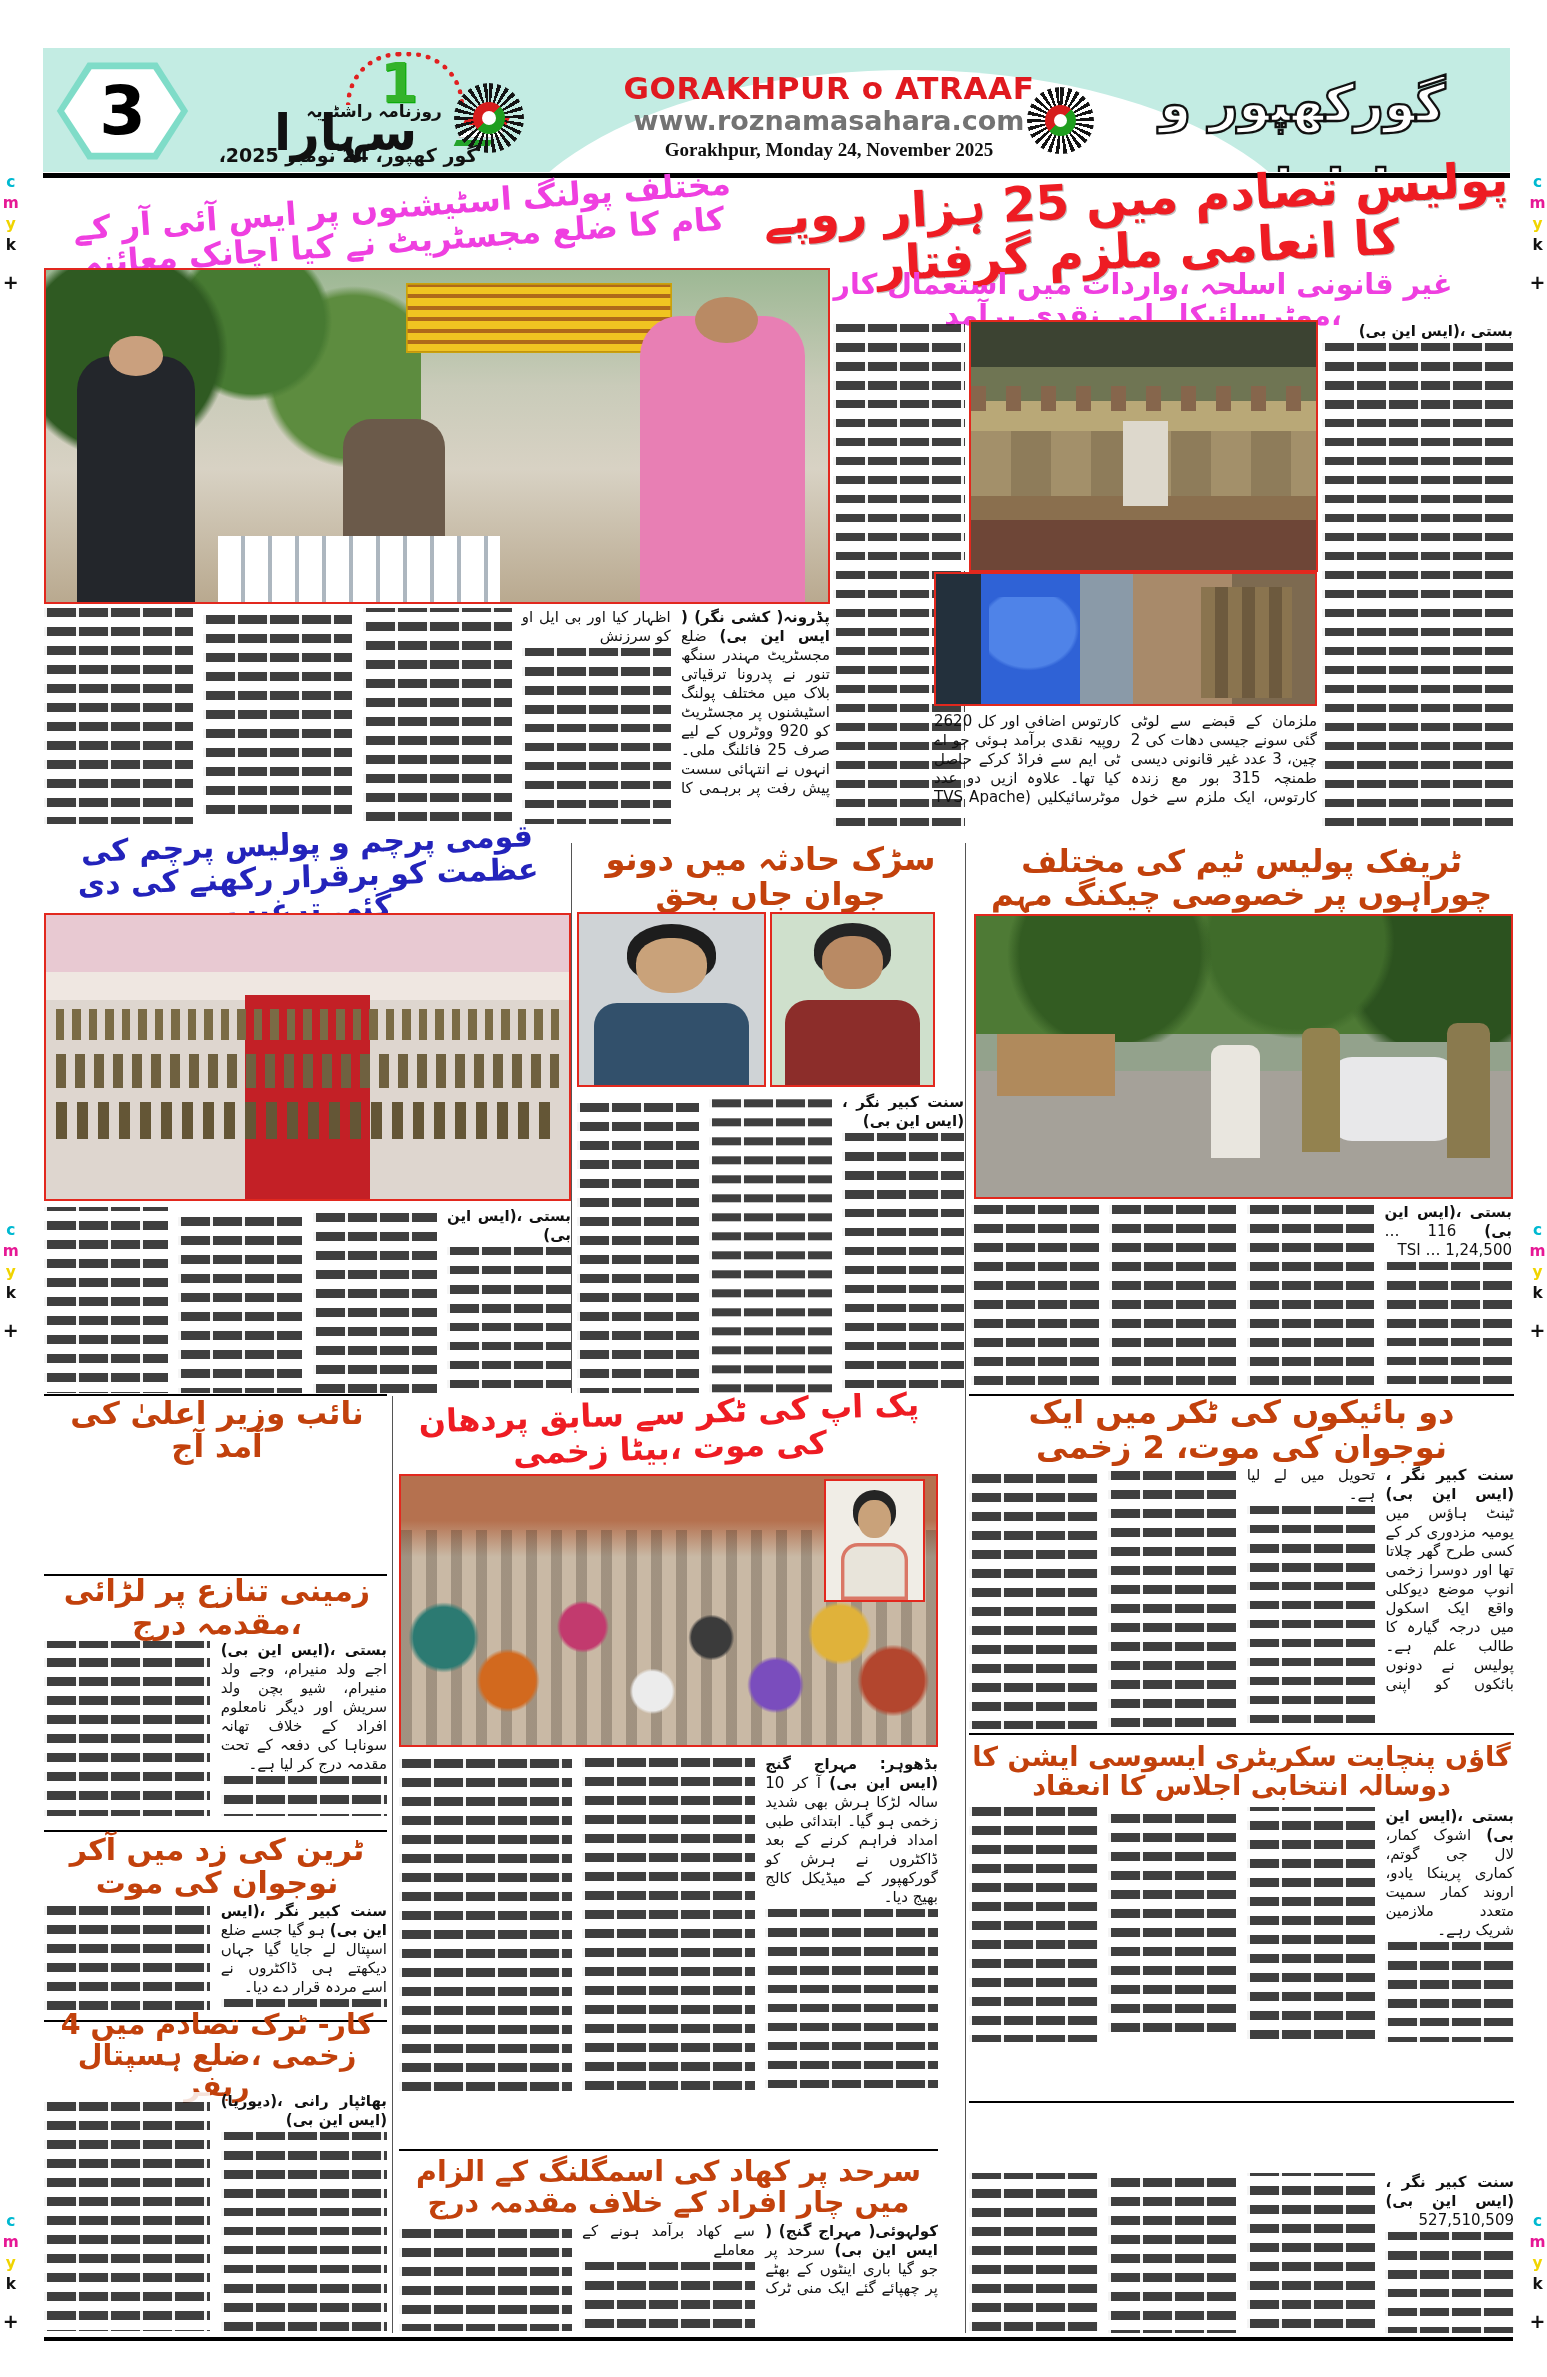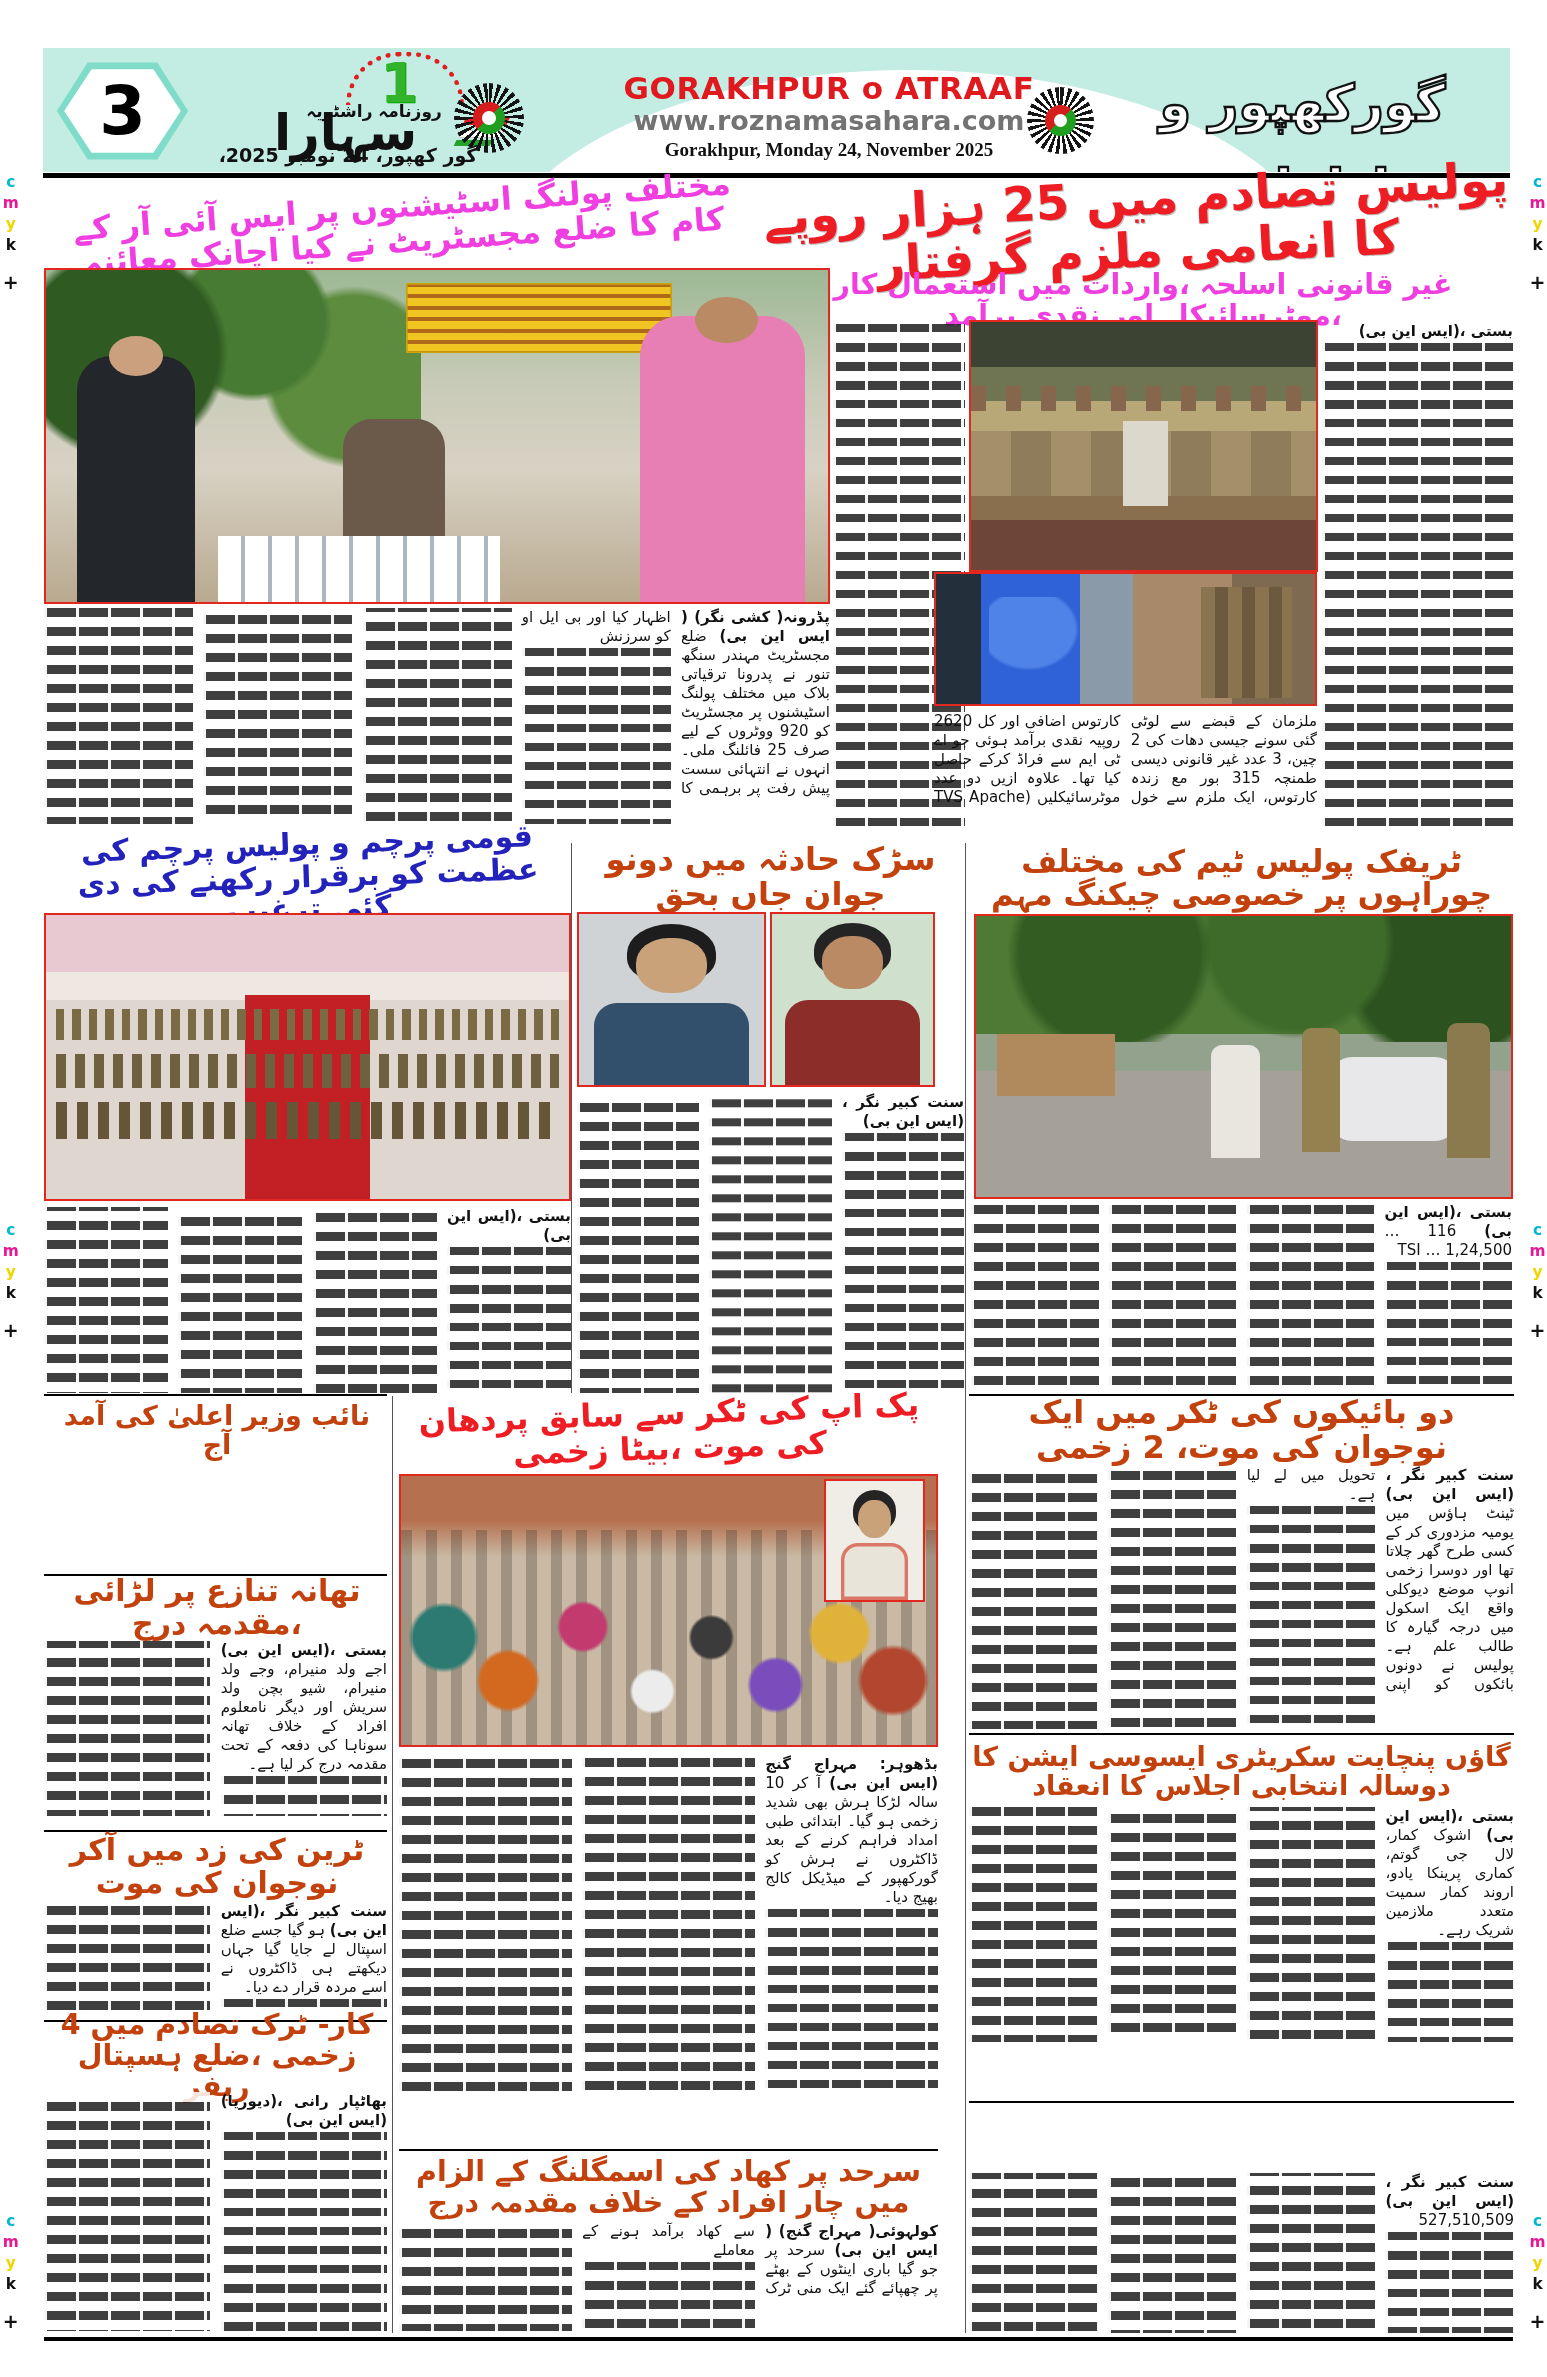--- a/index.html
+++ b/index.html
@@ -231,24 +231,24 @@
   </div>
   <div class="body-block" style="left:971px;top:1203px;width:541px;height:190px;column-count:4;">
     <b class="caption-byline">بستی ،(ایس این بی)</b>
     <span>116 … 1,24,500 … TSI</span>
     <div class="fill"></div>
   </div>
 
   <div class="vrule" style="left:392px;top:1396px;height:937px;"></div>
 
   <div class="rule" style="left:44px;top:1394px;width:343px;height:1.7px;"></div>
-  <div class="hl hl-blk" style="left:46px;top:1399px;width:342px;height:62px;font-size:27px;">نائب وزیر اعلیٰ کی آمد آج</div>
+  <div class="hl hl-blk" style="left:46px;top:1399px;width:342px;height:62px;font-size:31px;">نائب وزیر اعلیٰ کی آمد آج</div>
 
   <div class="rule" style="left:44px;top:1574px;width:343px;height:1.7px;"></div>
-  <div class="hl hl-blk" style="left:46px;top:1579px;width:342px;height:57px;font-size:30px;">تھانہ تنازع پر لڑائی ،مقدمہ درج</div>
+  <div class="hl hl-blk" style="left:46px;top:1579px;width:342px;height:57px;font-size:30px;">زمینی تنازع پر لڑائی ،مقدمہ درج</div>
   <div class="body-block" style="left:44px;top:1641px;width:343px;height:175px;column-count:2;">
     <b class="caption-byline">بستی ،(ایس این بی)</b>
     <span>اجے ولد منیرام، وجے ولد منیرام، شیو بچن ولد سریش اور دیگر نامعلوم افراد کے خلاف تھانہ سوناہا کی دفعہ کے تحت مقدمہ درج کر لیا ہے۔</span>
     <div class="fill" style="height:399px;"></div>
   </div>
 
   <div class="rule" style="left:44px;top:1830px;width:343px;height:1.7px;"></div>
   <div class="hl hl-blk" style="left:46px;top:1837px;width:342px;height:59px;font-size:30px;">ٹرین کی زد میں آکر نوجوان کی موت</div>
   <div class="body-block" style="left:44px;top:1902px;width:343px;height:112px;column-count:2;">
     <b class="caption-byline">سنت کبیر نگر ،(ایس این بی)</b>

